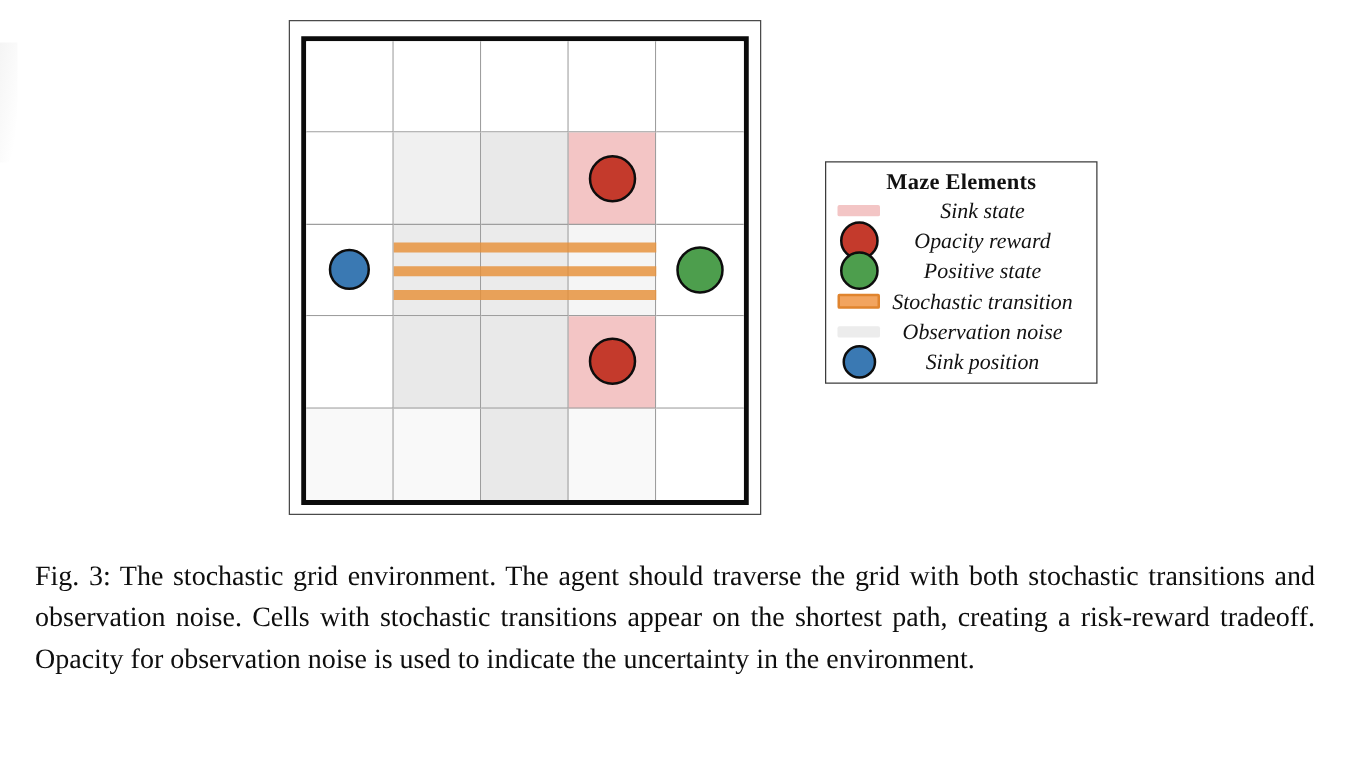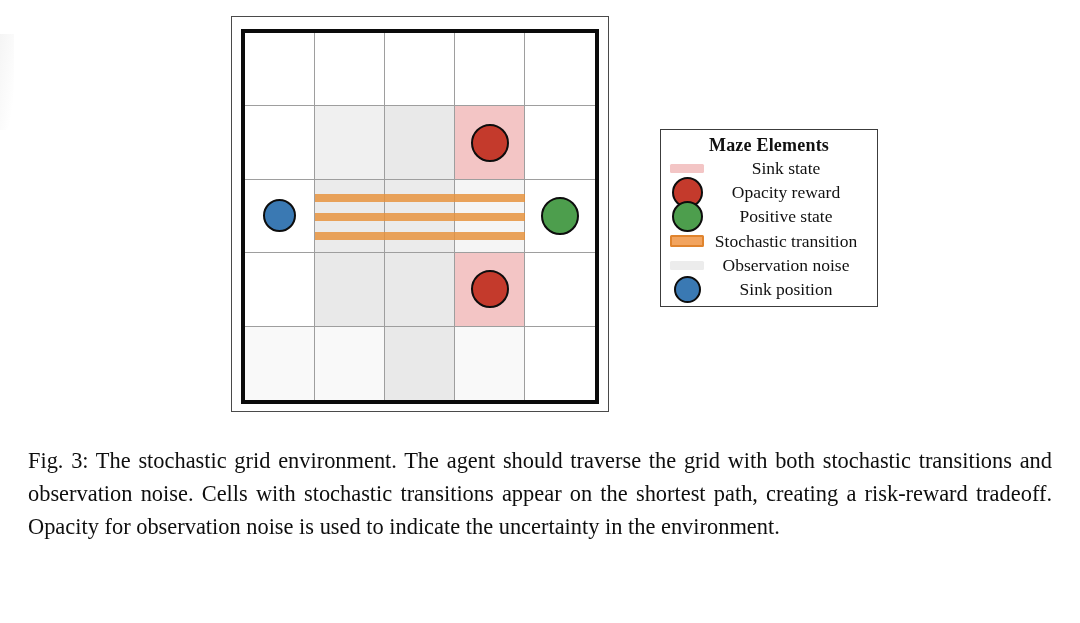--- a/index.html
+++ b/index.html
@@ -40,21 +40,21 @@
   
   .legend {
     position: absolute; left: 615px; top: 129px; width: 218px; height: 178px;
     border: 1.8px solid #3c3c3c; background: #fff;
     display: flex; flex-direction: column; padding: 5px 4px 4px 4px; margin-left: 45px;
   }
   .legend-title {
     text-align: center; font-weight: bold; font-size: 18px; line-height: 21px;
     letter-spacing: .2px;
   }
-  .legend-row { display: flex; align-items: center; flex: 1; min-height: 0; }
+  .legend-row { display: flex; align-items: center; flex: 1; min-height: 0; font-style: italic; }
   .lg-swatch-col { width: 44px; display: flex; justify-content: center; align-items: center; overflow: visible; }
   .lg-label { flex: 1; text-align: center; font-size: 17.5px; line-height: 19px; padding-right: 10px; white-space: nowrap; }
   .sw-rect { width: 34px; height: 9px; border-radius: 1.5px; }
   .sw-circle { border-radius: 50%; border: 2.4px solid #0d0d0d; flex: none; }
 
   
   .caption {
     position: absolute; left: 28px; top: 444px; width: 1024px;
     font-size: 22.4px; line-height: 33px; text-align: justify;
     color: #0e0e0e;

